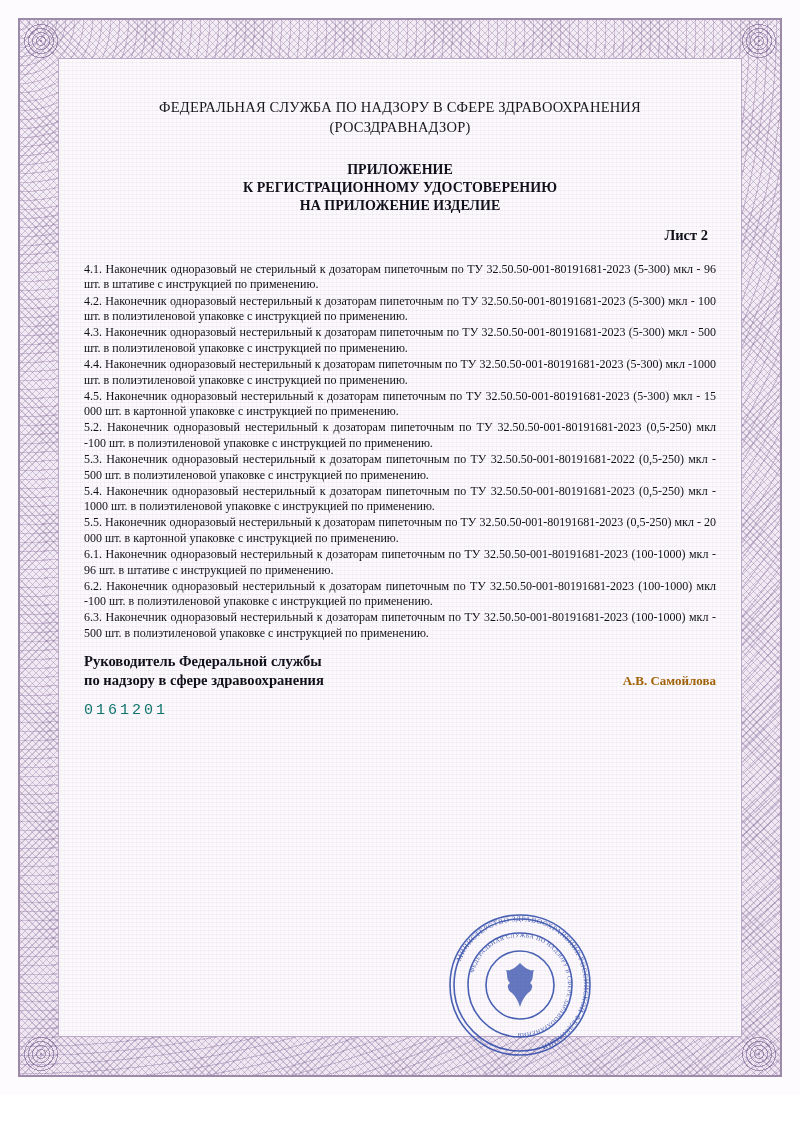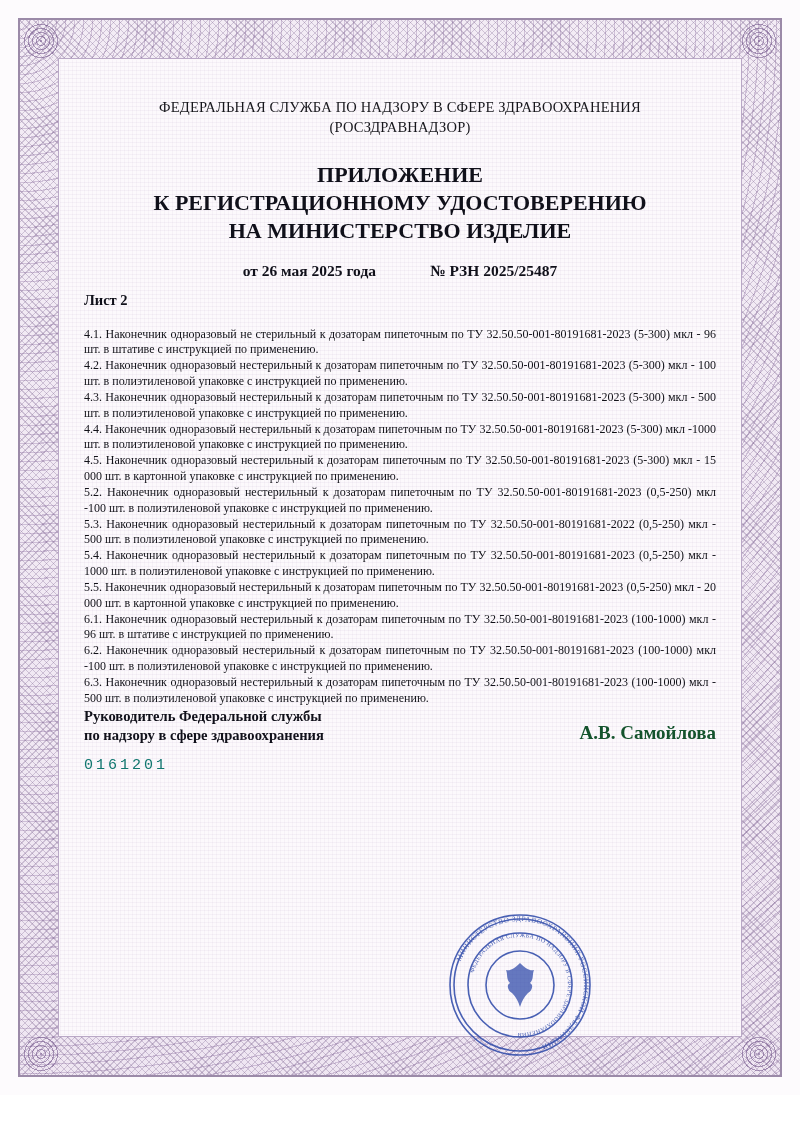--- a/index.html
+++ b/index.html
@@ -107,40 +107,40 @@
     letter-spacing: 0.2px;
     color: #17171c;
     line-height: 1.35;
     margin-top: 24px;
   }
   .agency .line2 { display: block; }
 
   .doc-title {
     text-align: center;
     font-weight: bold;
-    font-size: 22px;
+    font-size: 14px;
     color: #10101a;
     line-height: 1.28;
     margin-top: 24px;
   }
   .doc-title div { white-space: nowrap; }
 
   .meta-row {
     display: flex;
     justify-content: center;
     align-items: baseline;
     gap: 54px;
     margin-top: 16px;
     font-size: 15.5px;
     font-weight: bold;
     color: #10101a;
   }
   .meta-row .date-label { font-weight: bold; }
   .sheet-row {
-    text-align: left;
+    text-align: right;
     font-weight: bold;
     font-size: 14.5px;
     margin-top: 12px;
     padding-right: 8px;
     color: #10101a;
   }
 
   .body-list {
     margin-top: 18px;
     font-size: 12px;
@@ -150,31 +150,32 @@
   }
   .body-list p {
     margin: 0 0 0.5px 0;
     text-indent: 0;
   }
 
   .signature {
     display: flex;
     justify-content: space-between;
     align-items: flex-end;
+    margin-top: 10px;
   }
   .sig-left {
     font-weight: bold;
     font-size: 14.6px;
     line-height: 1.32;
     color: #10101a;
   }
   .sig-right {
     font-weight: bold;
-    font-size: 19px;
-    color: #14532d;
+    font-size: 13px;
+    color: #a16207;
     padding-bottom: 1px;
     text-align: right;
   }
 
   .doc-number {
     text-align: left;
     color: #0f766e;
     font-family: "Liberation Mono", monospace;
     font-size: 15px;
     letter-spacing: 3px;
@@ -212,27 +213,23 @@
   <div class="content">
 
     <div class="agency">
       <span>ФЕДЕРАЛЬНАЯ СЛУЖБА ПО НАДЗОРУ В СФЕРЕ ЗДРАВООХРАНЕНИЯ</span>
       <span class="line2">(РОСЗДРАВНАДЗОР)</span>
     </div>
 
     <div class="doc-title">
       <div>ПРИЛОЖЕНИЕ</div>
       <div>К РЕГИСТРАЦИОННОМУ УДОСТОВЕРЕНИЮ</div>
-      <div>НА МИНИСТЕРСТВО ИЗДЕЛИЕ</div>
-    </div>
-
-    <div class="meta-row">
-      <div class="date-label">от  26 мая 2025 года</div>
-      <div>№  РЗН 2025/25487</div>
-    </div>
+      <div>НА ПРИЛОЖЕНИЕ ИЗДЕЛИЕ</div>
+    </div>
+
 
     <div class="sheet-row">Лист  2</div>
 
     <div class="body-list">
       <p>4.1. Наконечник одноразовый не стерильный к дозаторам пипеточным по ТУ 32.50.50-001-80191681-2023 (5-300) мкл - 96 шт. в штативе с инструкцией по применению.</p>
       <p>4.2. Наконечник одноразовый нестерильный к дозаторам пипеточным по ТУ 32.50.50-001-80191681-2023 (5-300) мкл - 100 шт. в полиэтиленовой упаковке с инструкцией по применению.</p>
       <p>4.3. Наконечник одноразовый нестерильный к дозаторам пипеточным по ТУ 32.50.50-001-80191681-2023 (5-300) мкл - 500 шт. в полиэтиленовой упаковке с инструкцией по применению.</p>
       <p>4.4. Наконечник одноразовый нестерильный к дозаторам пипеточным по ТУ 32.50.50-001-80191681-2023 (5-300) мкл -1000 шт. в полиэтиленовой упаковке с инструкцией по применению.</p>
       <p>4.5. Наконечник одноразовый нестерильный к дозаторам пипеточным по ТУ 32.50.50-001-80191681-2023 (5-300) мкл - 15 000 шт. в картонной упаковке с инструкцией по применению.</p>
       <p>5.2. Наконечник одноразовый нестерильный к дозаторам пипеточным по ТУ 32.50.50-001-80191681-2023 (0,5-250) мкл -100 шт. в полиэтиленовой упаковке с инструкцией по применению.</p>

